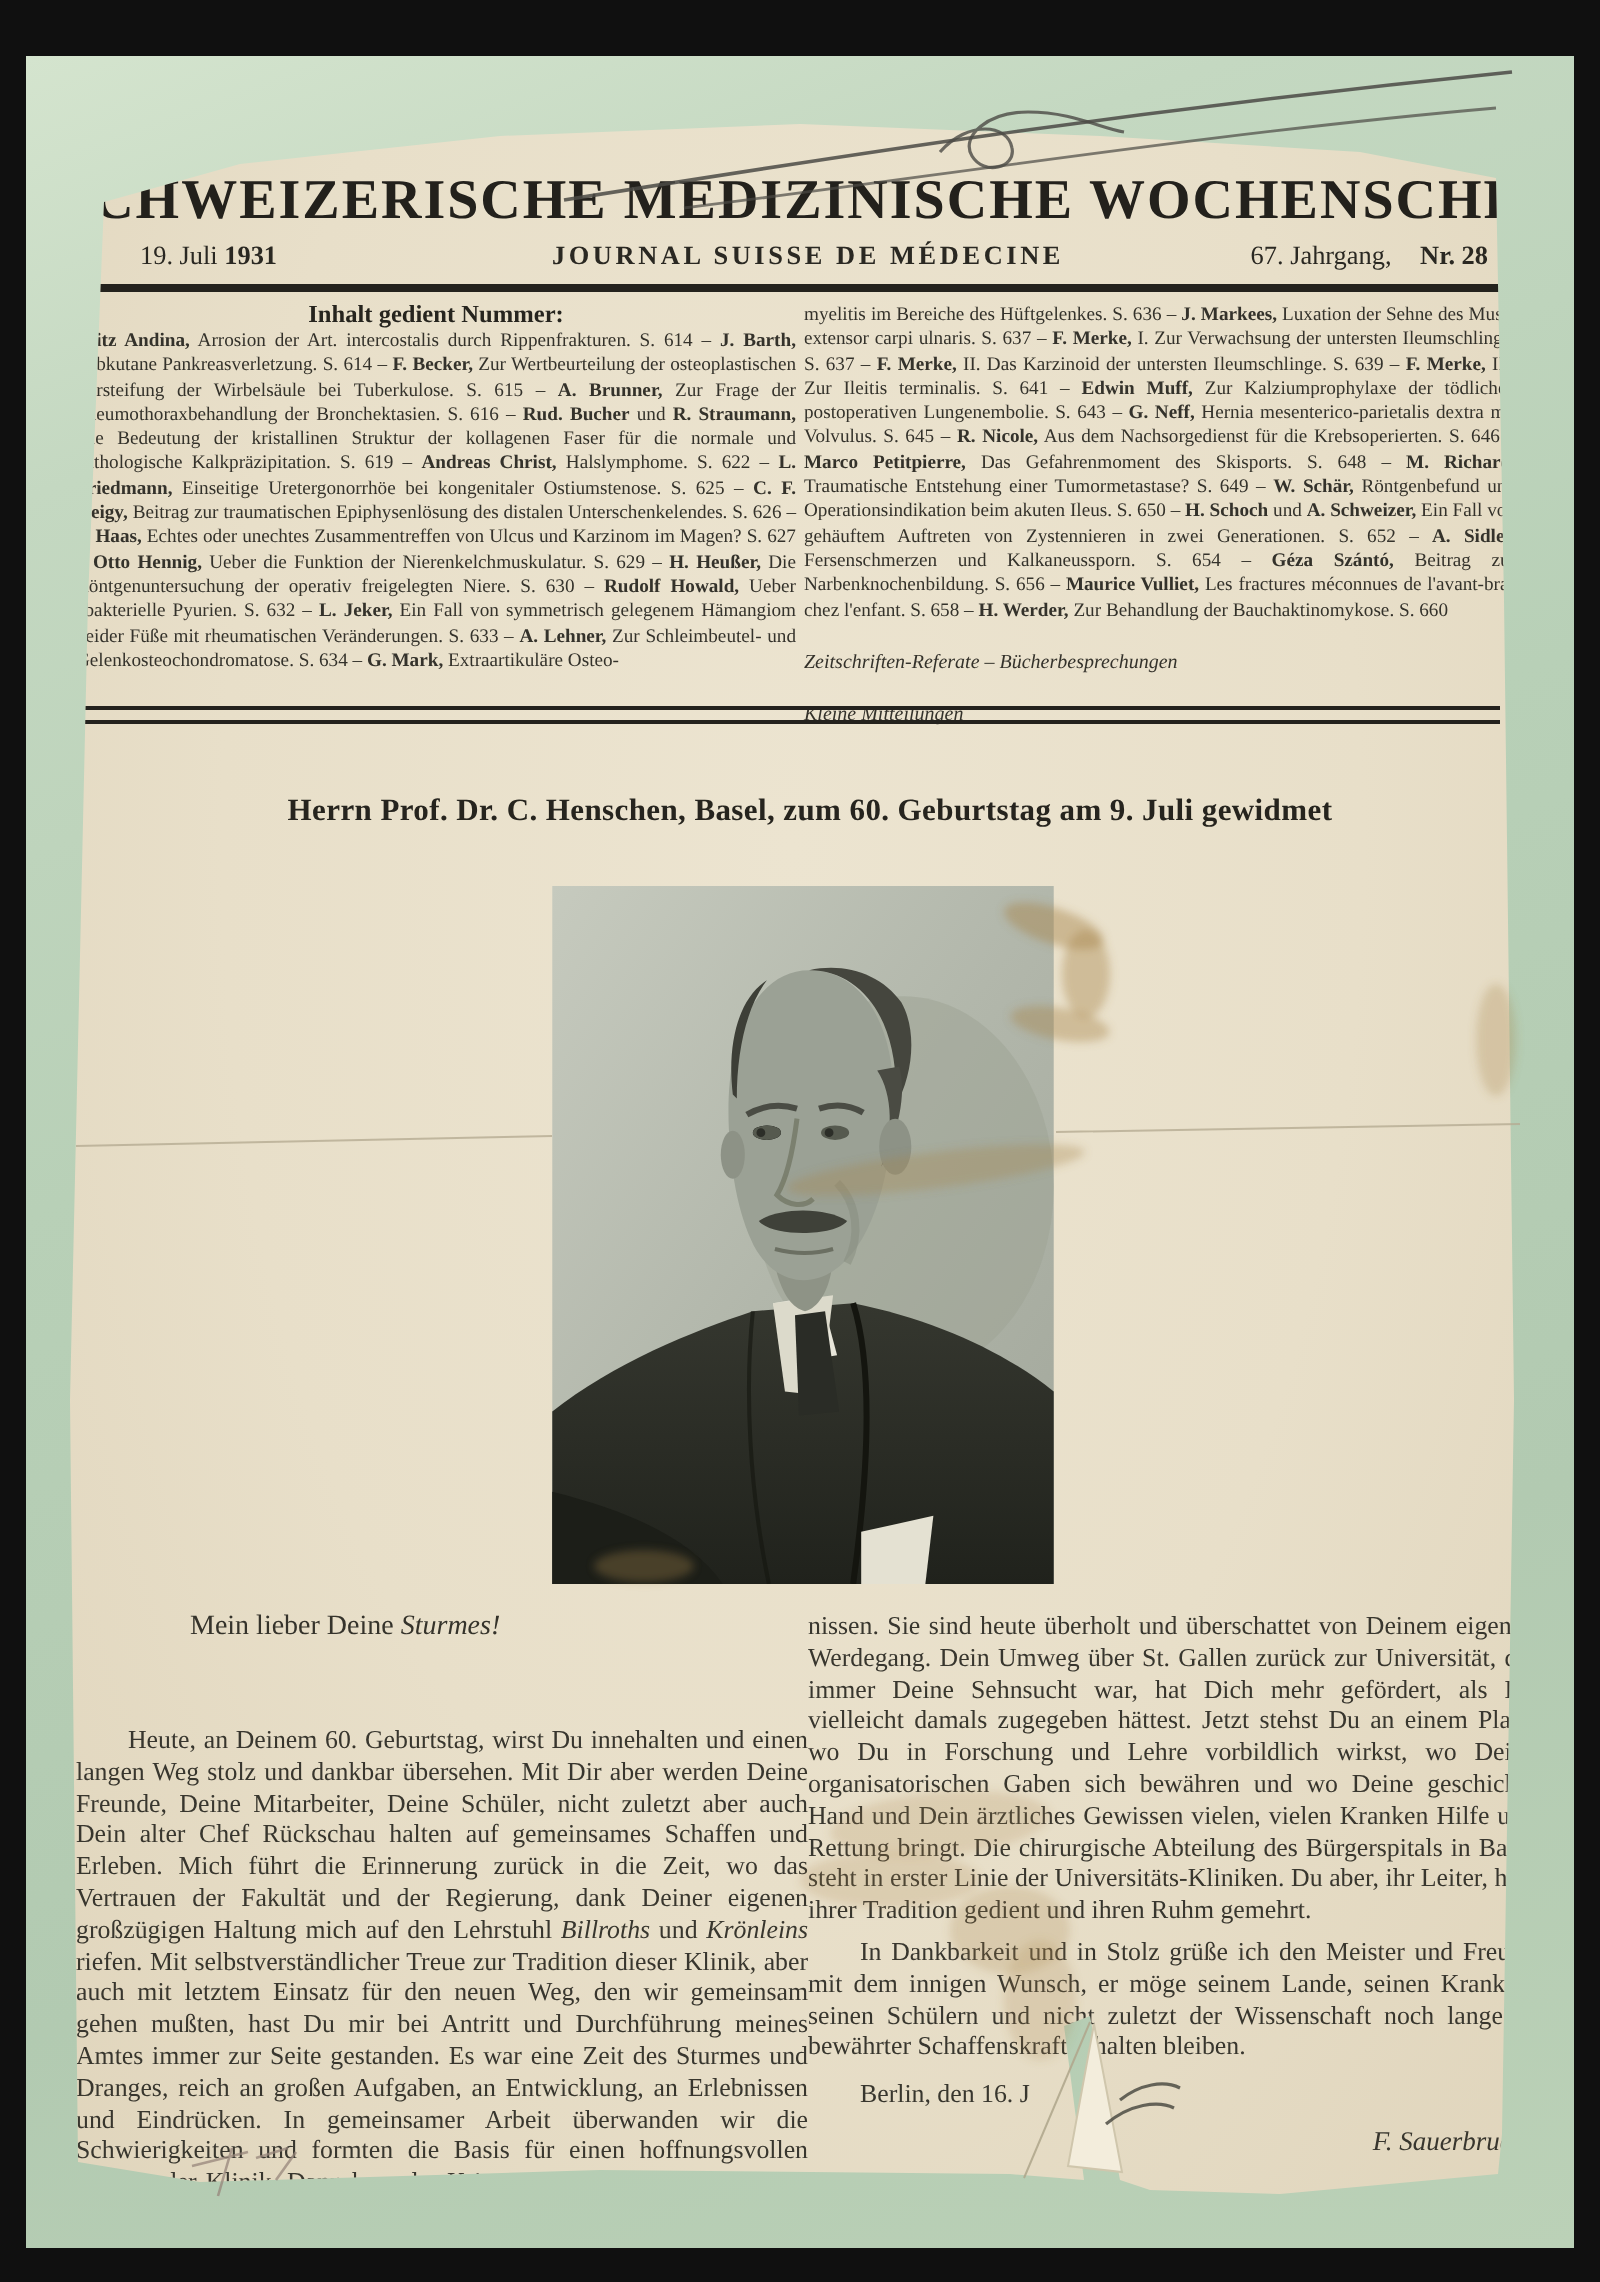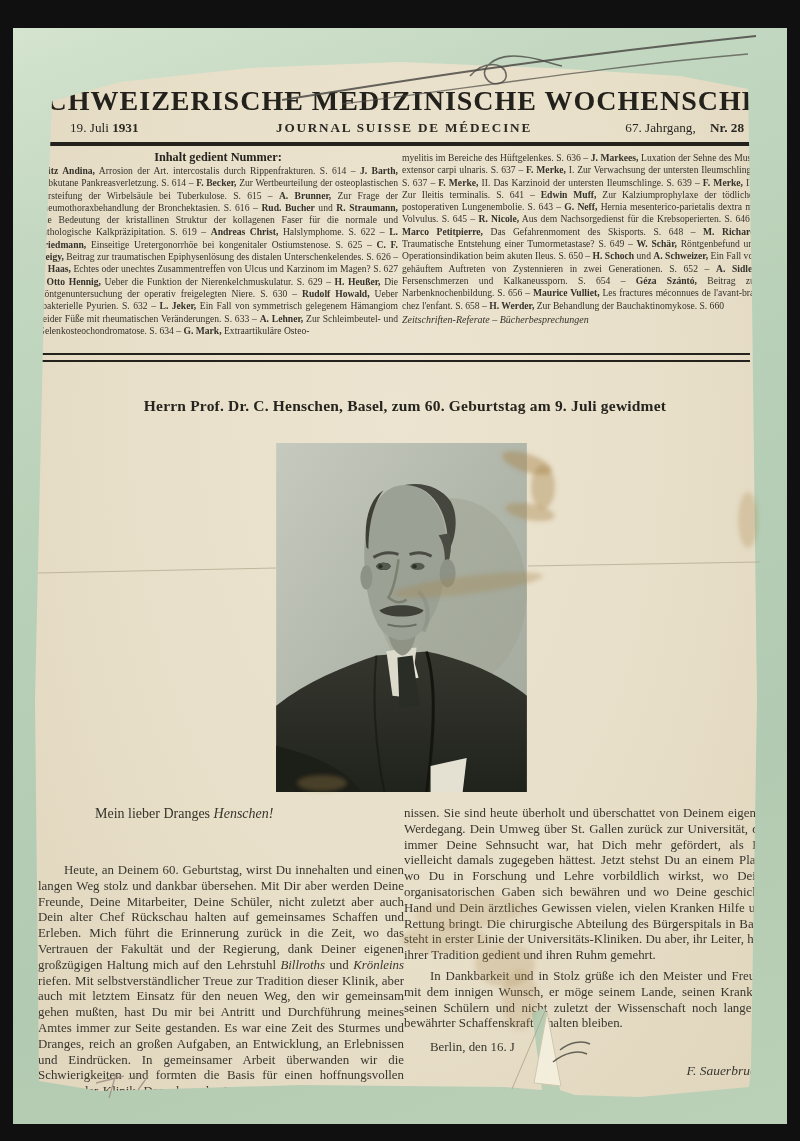--- a/index.html
+++ b/index.html
@@ -19,21 +19,21 @@
   .masthead-row{left:30px;right:14px;top:65px;display:grid;grid-template-columns:1fr auto 1fr;
                 font-size:13.2px;color:#2a2822;align-items:baseline;}
   .masthead-row .c-left{text-align:left;padding-left:10px;}
   .masthead-row .c-mid{text-align:left;font-weight:bold;letter-spacing:1.8px;}
   .masthead-row .c-right{text-align:right;padding-right:4px;}
   .header-rule{left:8px;right:12px;top:87px;height:3.5px;background:#24221d;}
   .toc-heading{left:8px;width:360px;top:95px;text-align:center;font-weight:bold;font-size:12.3px;color:#26241e;}
   .toc-col{font-size:9.6px;line-height:12.3px;text-align:justify;color:#34322b;}
   .toc-left{left:8px;width:360px;top:110px;}
   .toc-right{left:372px;width:356px;top:97px;}
-  .toc-footer{font-style:italic;text-align:left;margin-top:2px;font-size:10px;}
+  .toc-footer{font-style:italic;text-align:left;margin-top:14px;font-size:10px;}
   .toc-rule{left:8px;right:12px;top:298px;height:5px;border-top:2.2px solid #24221d;border-bottom:2.2px solid #24221d;}
   .dedication{left:18px;right:0;top:342px;text-align:center;font-weight:bold;font-size:15.5px;
               letter-spacing:.2px;color:#26241e;}
   .photo{left:246px;top:388px;width:251px;height:349px;}
   .letter{font-size:12.9px;line-height:15.8px;color:#38362e;}
   .salutation{left:65px;top:751px;font-size:14px;color:#35332b;}
   .letter-left{left:8px;top:808px;width:366px;text-align:justify;text-indent:26px;}
   .letter-right{left:374px;top:751px;width:364px;}
   .letter-right .p1{text-align:justify;}
   .letter-right .p2{text-align:justify;text-indent:26px;margin-top:5px;}
@@ -59,20 +59,21 @@
 
     <div class="abs header-rule"></div>
 
     <div class="abs toc-heading">Inhalt gedient Nummer:</div>
 
     <div class="abs toc-col toc-left"><span style="font-weight: bold;">Fritz Andina,</span><span> Arrosion der Art. intercostalis durch Rippenfrakturen. S. 614 – </span><span style="font-weight: bold;">J. Barth,</span><span> Subkutane Pankreasverletzung. S. 614 – </span><span style="font-weight: bold;">F. Becker,</span><span> Zur Wertbeurteilung der osteoplastischen Versteifung der Wirbelsäule bei Tuberkulose. S. 615 – </span><span style="font-weight: bold;">A. Brunner,</span><span> Zur Frage der Pneumothoraxbehandlung der Bronchektasien. S. 616 – </span><span style="font-weight: bold;">Rud. Bucher</span><span> und </span><span style="font-weight: bold;">R. Straumann,</span><span> Die Bedeutung der kristallinen Struktur der kollagenen Faser für die normale und pathologische Kalkpräzipitation. S. 619 – </span><span style="font-weight: bold;">Andreas Christ,</span><span> Halslymphome. S. 622 – </span><span style="font-weight: bold;">L. Friedmann,</span><span> Einseitige Uretergonorrhöe bei kongenitaler Ostiumstenose. S. 625 – </span><span style="font-weight: bold;">C. F. Geigy,</span><span> Beitrag zur traumatischen Epiphysenlösung des distalen Unterschenkelendes. S. 626 – </span><span style="font-weight: bold;">J. Haas,</span><span> Echtes oder unechtes Zusammentreffen von Ulcus und Karzinom im Magen? S. 627 – </span><span style="font-weight: bold;">Otto Hennig,</span><span> Ueber die Funktion der Nierenkelchmuskulatur. S. 629 – </span><span style="font-weight: bold;">H. Heußer,</span><span> Die Röntgenuntersuchung der operativ freigelegten Niere. S. 630 – </span><span style="font-weight: bold;">Rudolf Howald,</span><span> Ueber abakterielle Pyurien. S. 632 – </span><span style="font-weight: bold;">L. Jeker,</span><span> Ein Fall von symmetrisch gelegenem Hämangiom beider Füße mit rheumatischen Veränderungen. S. 633 – </span><span style="font-weight: bold;">A. Lehner,</span><span> Zur Schleimbeutel- und Gelenkosteochondromatose. S. 634 – </span><span style="font-weight: bold;">G. Mark,</span><span> Extraartikuläre Osteo-</span></div>
 
     <div class="abs toc-col toc-right">
       <span><span>myelitis im Bereiche des Hüftgelenkes. S. 636 – </span><span style="font-weight: bold;">J. Markees,</span><span> Luxation der Sehne des Musc. extensor carpi ulnaris. S. 637 – </span><span style="font-weight: bold;">F. Merke,</span><span> I. Zur Verwachsung der untersten Ileumschlinge. S. 637 – </span><span style="font-weight: bold;">F. Merke,</span><span> II. Das Karzinoid der untersten Ileumschlinge. S. 639 – </span><span style="font-weight: bold;">F. Merke,</span><span> III. Zur Ileitis terminalis. S. 641 – </span><span style="font-weight: bold;">Edwin Muff,</span><span> Zur Kalziumprophylaxe der tödlichen postoperativen Lungenembolie. S. 643 – </span><span style="font-weight: bold;">G. Neff,</span><span> Hernia mesenterico-parietalis dextra mit Volvulus. S. 645 – </span><span style="font-weight: bold;">R. Nicole,</span><span> Aus dem Nachsorgedienst für die Krebsoperierten. S. 646 – </span><span style="font-weight: bold;">Marco Petitpierre,</span><span> Das Gefahrenmoment des Skisports. S. 648 – </span><span style="font-weight: bold;">M. Richard,</span><span> Traumatische Entstehung einer Tumormetastase? S. 649 – </span><span style="font-weight: bold;">W. Schär,</span><span> Röntgenbefund und Operationsindikation beim akuten Ileus. S. 650 – </span><span style="font-weight: bold;">H. Schoch</span><span> und </span><span style="font-weight: bold;">A. Schweizer,</span><span> Ein Fall von gehäuftem Auftreten von Zystennieren in zwei Generationen. S. 652 – </span><span style="font-weight: bold;">A. Sidler,</span><span> Fersenschmerzen und Kalkaneussporn. S. 654 – </span><span style="font-weight: bold;">Géza Szántó,</span><span> Beitrag zur Narbenknochenbildung. S. 656 – </span><span style="font-weight: bold;">Maurice Vulliet,</span><span> Les fractures méconnues de l'avant-bras chez l'enfant. S. 658 – </span><span style="font-weight: bold;">H. Werder,</span><span> Zur Behandlung der Bauchaktinomykose. S. 660</span></span>
       <div class="toc-footer">Zeitschriften-Referate – Bücherbesprechungen</div>
+      <div class="toc-footer">Kleine Mitteilungen</div>
     </div>
 
     <div class="abs toc-rule"></div>
 
     <div class="abs dedication">Herrn Prof. Dr. C. Henschen, Basel, zum 60. Geburtstag am 9. Juli gewidmet</div>
 
     <svg class="abs photo" viewBox="0 0 250 348">
       <defs>
         <linearGradient id="pbg" x1="0" y1="0" x2="1" y2="1">
           <stop offset="0" stop-color="#c6cabe"></stop>
@@ -115,21 +116,21 @@
         <ellipse cx="141" cy="123" rx="7" ry="3.6" fill="#565a4f"></ellipse>
         <circle cx="104" cy="123" r="2.2" fill="#2c2e28"></circle>
         <circle cx="138" cy="123" r="2.2" fill="#2c2e28"></circle>
         <path d="M122 116 C120 132 117 146 112 154 C118 160 126 160 130 156" stroke="#7b806f" stroke-width="2.5" fill="none"></path>
         <path d="M103 167 C113 160 137 160 147 167 C141 175 109 175 103 167 Z" fill="#3f4139"></path>
         <path d="M111 181 q 15 4 29 0" stroke="#6b6f62" stroke-width="2" fill="none"></path>
         <path d="M142 148 C152 158 154 174 147 188" stroke="#868b7e" stroke-width="4" fill="none" opacity=".5"></path>
       </g>
     </svg>
 
-    <div class="abs salutation"><span>Mein lieber Dranges </span><span style="font-style: italic;">Henschen!</span></div>
+    <div class="abs salutation"><span>Mein lieber Deine </span><span style="font-style: italic;">Sturmes!</span></div>
 
     <div class="abs letter letter-left"><span>Heute, an Deinem 60. Geburtstag, wirst Du innehalten und einen langen Weg stolz und dankbar übersehen. Mit Dir aber werden Deine Freunde, Deine Mitarbeiter, Deine Schüler, nicht zuletzt aber auch Dein alter Chef Rückschau halten auf gemeinsames Schaffen und Erleben. Mich führt die Erinnerung zurück in die Zeit, wo das Vertrauen der Fakultät und der Regierung, dank Deiner eigenen großzügigen Haltung mich auf den Lehrstuhl </span><span style="font-style: italic;">Billroths</span><span> und </span><span style="font-style: italic;">Krönleins</span><span> riefen. Mit selbstverständlicher Treue zur Tradition dieser Klinik, aber auch mit letztem Einsatz für den neuen Weg, den wir gemeinsam gehen mußten, hast Du mir bei Antritt und Durchführung meines Amtes immer zur Seite gestanden. Es war eine Zeit des Sturmes und Dranges, reich an großen Aufgaben, an Entwicklung, an Erlebnissen und Eindrücken. In gemeinsamer Arbeit überwanden wir die Schwierigkeiten und formten die Basis für einen hoffnungsvollen Ausbau der Klinik. Dann kam der Krieg mit seinen Spannungen und leider auch Mißverständ-</span></div>
 
     <div class="abs letter letter-right">
       <div class="p1">nissen. Sie sind heute überholt und überschattet von Deinem eigenen Werdegang. Dein Umweg über St. Gallen zurück zur Universität, die immer Deine Sehnsucht war, hat Dich mehr gefördert, als Du vielleicht damals zugegeben hättest. Jetzt stehst Du an einem Platz, wo Du in Forschung und Lehre vorbildlich wirkst, wo Deine organisatorischen Gaben sich bewähren und wo Deine geschickte Hand und Dein ärztliches Gewissen vielen, vielen Kranken Hilfe und Rettung bringt. Die chirurgische Abteilung des Bürgerspitals in Basel steht in erster Linie der Universitäts-Kliniken. Du aber, ihr Leiter, hast ihrer Tradition gedient und ihren Ruhm gemehrt.</div>
       <div class="p2">In Dankbarkeit und in Stolz grüße ich den Meister und Freund mit dem innigen Wunsch, er möge seinem Lande, seinen Kranken, seinen Schülern und nicht zuletzt der Wissenschaft noch lange in bewährter Schaffenskraft erhalten bleiben.</div>
       <div class="dateline">Berlin, den 16. J</div>
       <div class="signature">F. Sauerbruch.</div>
     </div>
   </div>

